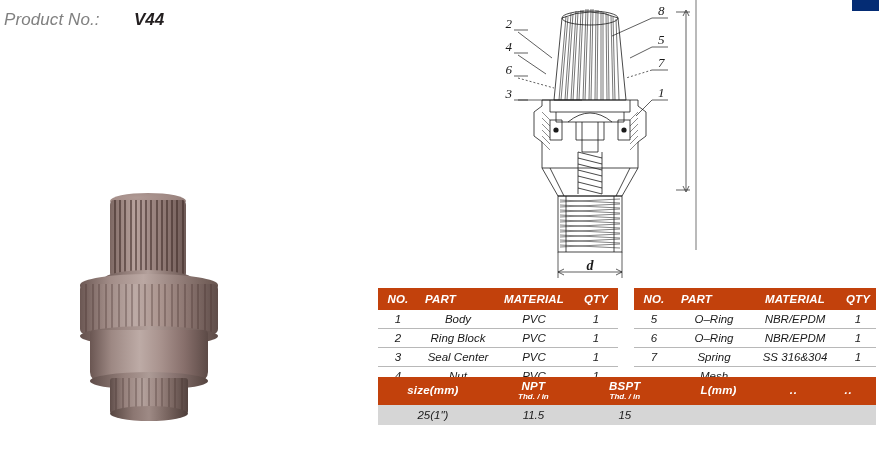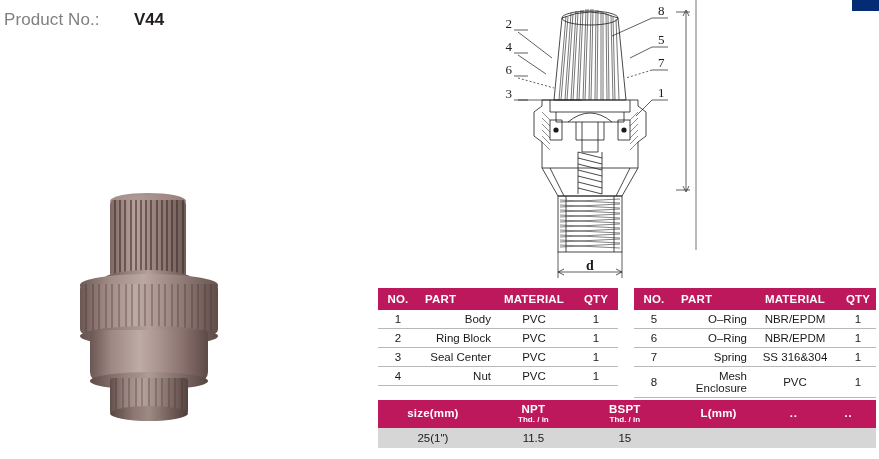--- a/index.html
+++ b/index.html
@@ -3,21 +3,21 @@
 <meta charset="utf-8">
 <style>
   html,body{margin:0;padding:0;}
   body{
     width:879px;height:459px;
     background:#ffffff;
     font-family:"Liberation Sans", sans-serif;
     overflow:hidden;
     position:relative;
   }
-  #page{position:relative;width:788px;height:459px;}
+  #page{position:relative;width:788px;height:459px;font-style:italic;}
 
   
   .corner-marker{
     position:absolute;top:0;left:852px;width:27px;height:11px;
     background:#042c74;
   }
 
   
   .info-block{position:absolute;left:0;top:6px;width:380px;}
   .info-row{
@@ -125,39 +125,39 @@
   }
 
   
   .tbl{
     position:absolute;
     border-collapse:collapse;
     font-size:11px;
     color:#1a1a1a;
   }
   .tbl th{
-    background:#be185d;color:#ffffff;
+    background:#c2410c;color:#ffffff;
     font-weight:bold;font-size:11.5px;
     padding:5px 3px;text-align:center;
     letter-spacing:.2px;
   }
   .tbl td{
     padding:3px 3px;
     border-bottom:1px solid #b8b8b8;
     text-align:center;
     font-size:11.5px;
     background:#ffffff;
   }
-  .tbl td.part{text-align:right;padding-left:7px;}
+  .tbl td.part{text-align:center;padding-left:7px;}
   .tbl th.part{text-align:left;padding-left:7px;}
 
   #parts-left{left:378px;top:288px;width:240px;}
   #parts-right{left:634px;top:288px;width:242px;}
 
-  #size-table{left:378px;top:400px;width:498px;}
+  #size-table{left:378px;top:377px;width:498px;}
   #size-table th{
     padding:3px 2px;line-height:1.12;
     border-right:0;
   }
   #size-table th .sub{
     display:block;font-size:8px;font-weight:bold;letter-spacing:0;
   }
   #size-table td{
     background:#d6d6d6;
     border-bottom:1px solid #ffffff;

